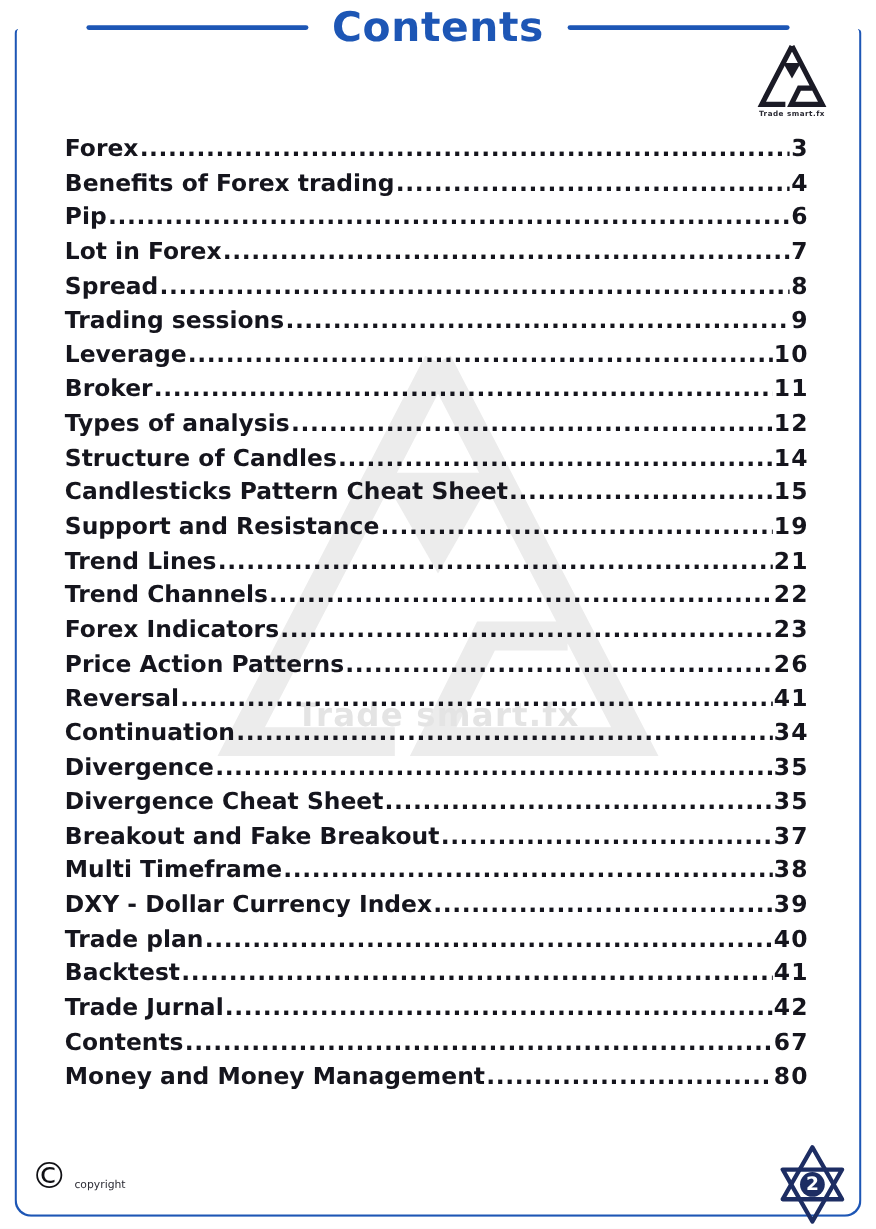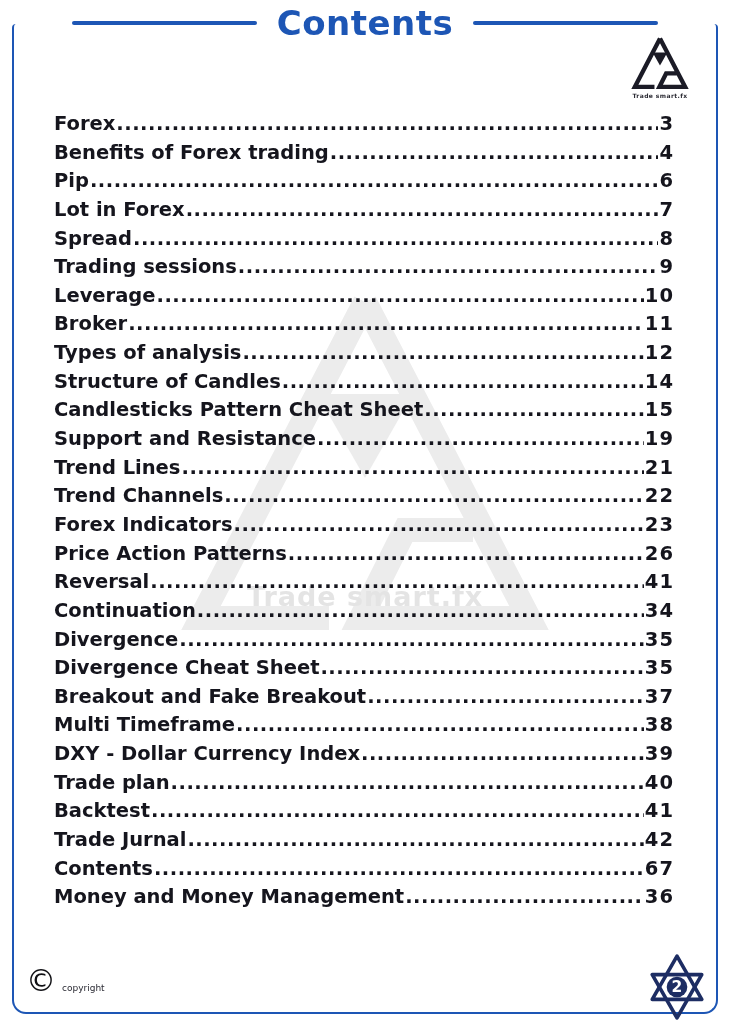--- a/index.html
+++ b/index.html
@@ -279,21 +279,21 @@
 
     <div class="toc-entry">
       <span class="toc-label">Contents</span>
       <span class="toc-leader">................................................................................................................................................................</span>
       <span class="toc-page">67</span>
     </div>
 
     <div class="toc-entry">
       <span class="toc-label">Money and Money Management</span>
       <span class="toc-leader">................................................................................................................................................................</span>
-      <span class="toc-page">36</span>
+      <span class="toc-page">80</span>
     </div>
   </div>
 
   <div class="footer-copyright">
     <span class="copy-symbol">©</span>
     <span class="copy-label">copyright</span>
   </div>
 
   <div class="footer-badge">
     <svg viewBox="0 0 60 64" aria-hidden="true">

